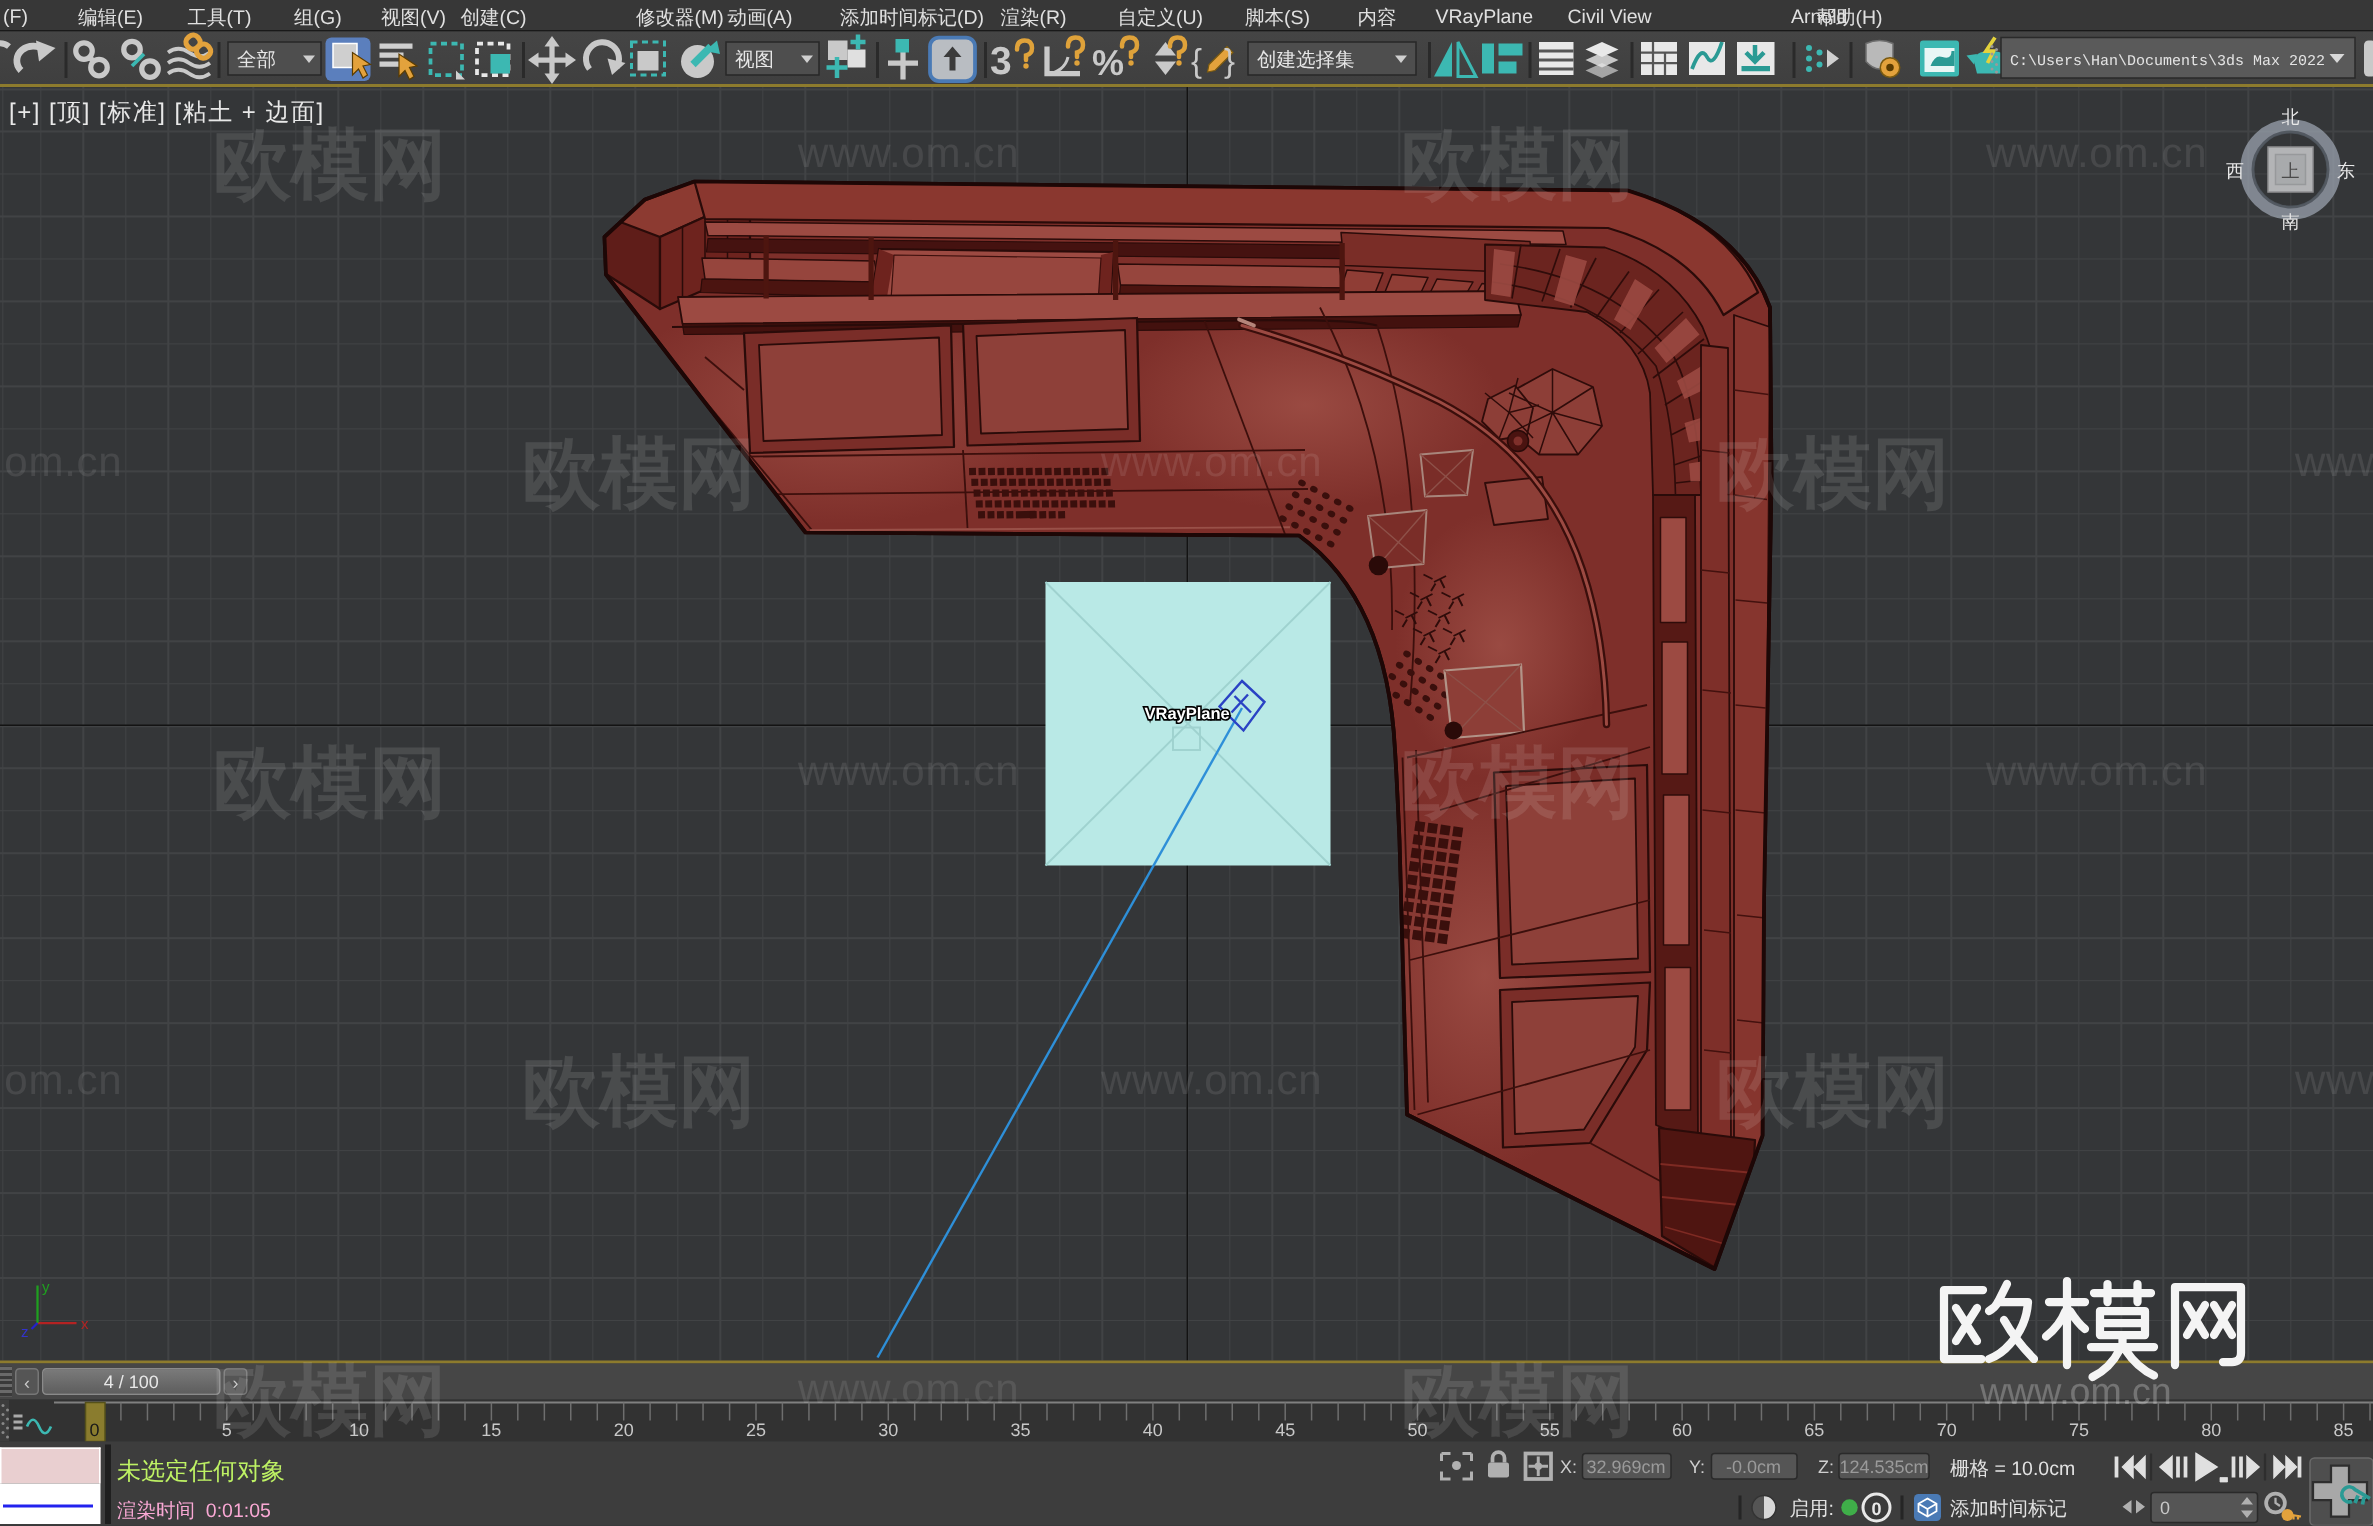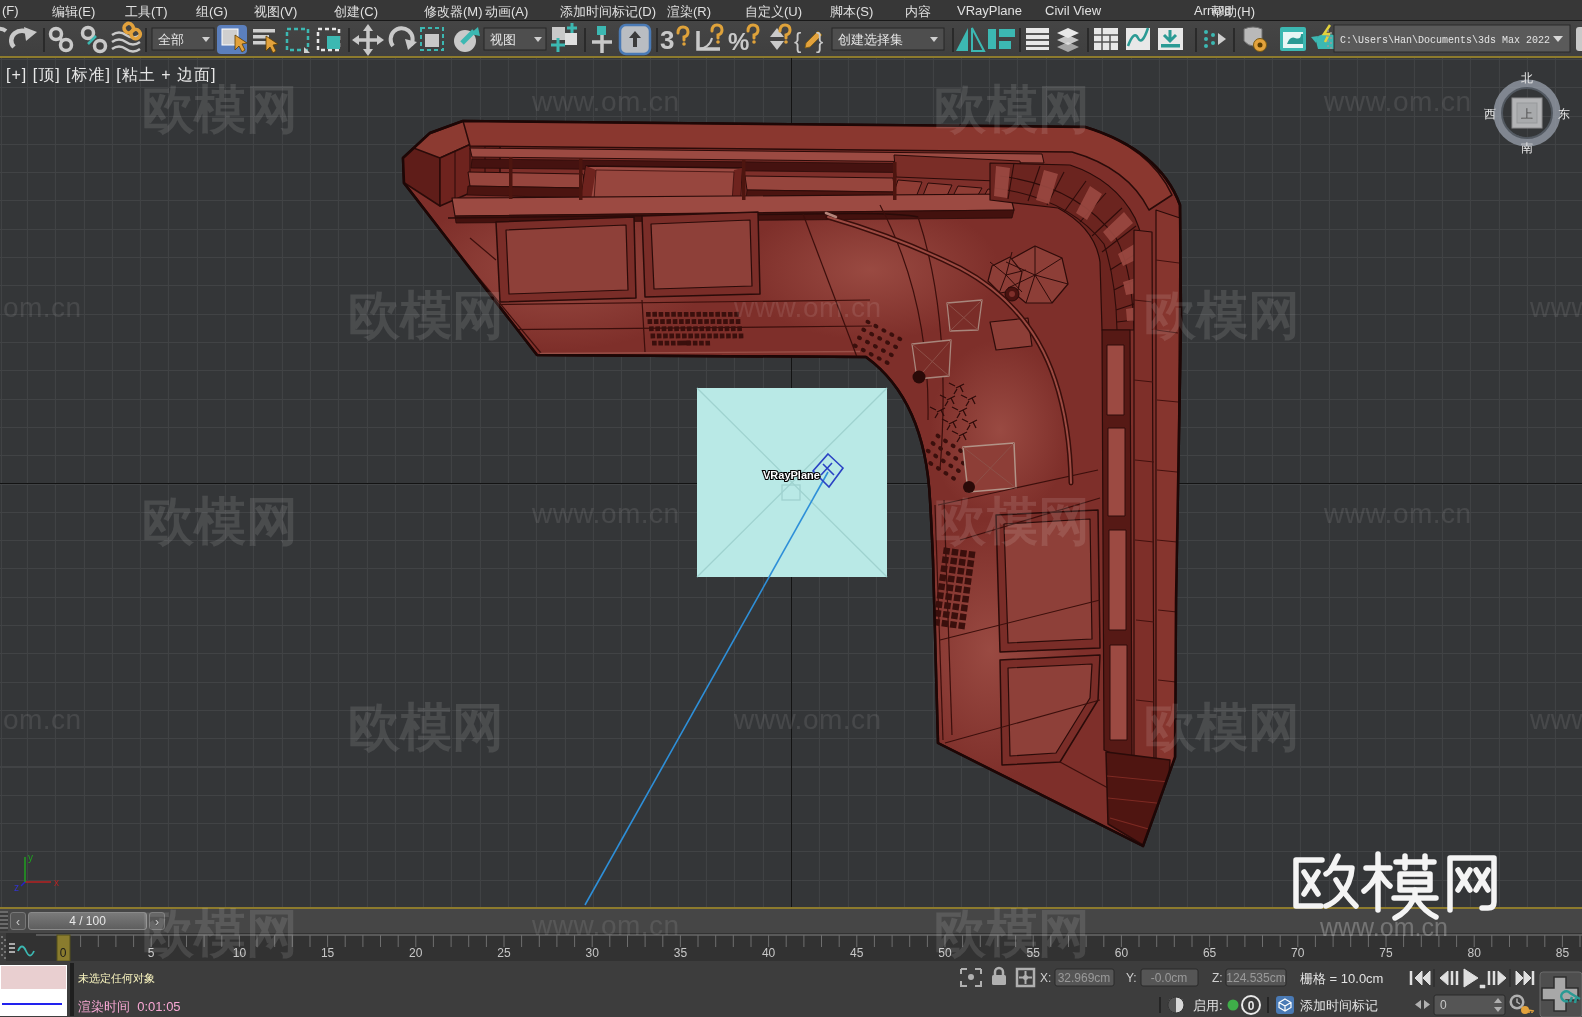--- a/index.html
+++ b/index.html
@@ -23,21 +23,21 @@
 .wmu{font-size:28px;color:rgba(255,255,255,0.095);letter-spacing:0.5px}
 </style>
 </head>
 <body>
 <div id="menu">
 <span style="left:2px">(F)</span>
     <span style="left:52px">编辑(E)</span>
     <span style="left:125px">工具(T)</span>
     <span style="left:196px">组(G)</span>
     <span style="left:254px">视图(V)</span>
-    <span style="left:334px">创建(C)</span>
+    <span style="left:307px">创建(C)</span>
     <span style="left:424px">修改器(M)</span>
     <span style="left:485px">动画(A)</span>
     <span style="left:560px">添加时间标记(D)</span>
     <span style="left:667px">渲染(R)</span>
     <span style="left:745px">自定义(U)</span>
     <span style="left:830px">脚本(S)</span>
     <span style="left:905px">内容</span>
     <span style="left:957px">VRayPlane</span>
     <span style="left:1045px">Civil View</span>
     <span style="left:1194px">Arnold</span>
@@ -793,21 +793,21 @@
         <circle cx="5" cy="13" r="1"></circle>
         <circle cx="5" cy="19" r="1"></circle>
         <circle cx="5" cy="25" r="1"></circle>
       </g>
 </svg></div>
 <div id="status">
 <div style="position:absolute;left:0;top:4px;width:67px;height:24px;background:#e9cfd0;border:1px solid #fff;border-bottom:none"></div>
 <div style="position:absolute;left:0;top:28px;width:67px;height:27px;background:#ffffff"></div>
 <div style="position:absolute;left:2px;top:42px;width:60px;height:2px;background:#2222ee"></div>
 <div style="position:absolute;left:70px;top:2px;width:4px;height:53px;background:#1f1f1f"></div>
-<div style="position:absolute;left:78px;top:10px;color:#fef9c3;font-size:11px">未选定任何对象</div>
+<div style="position:absolute;left:78px;top:10px;color:#bef264;font-size:16px">未选定任何对象</div>
 <div style="position:absolute;left:78px;top:37px;color:#f9a8d4;font-size:13px">渲染时间&nbsp;&nbsp;0:01:05</div>
 <svg style="position:absolute;left:955px;top:0" width="627" height="56" viewBox="955 0 627 56">
 
 <g stroke="#b0b0b0" stroke-width="2" fill="none">
         <path d="M961,8 l6,0 m8,0 l6,0 M961,8 l0,5 m0,7 l0,5 l6,0 m8,0 l6,0 l0,-5 m0,-7 l0,-5"></path>
       </g>
       <circle cx="971" cy="16" r="3" fill="#b0b0b0"></circle>
 
 <rect x="992" y="14" width="14" height="10" rx="1.5" fill="#b0b0b0"></rect>
       <path d="M995,14 v-3 a4,4 0 0 1 8,0 v3" fill="none" stroke="#b0b0b0" stroke-width="2.5"></path>

